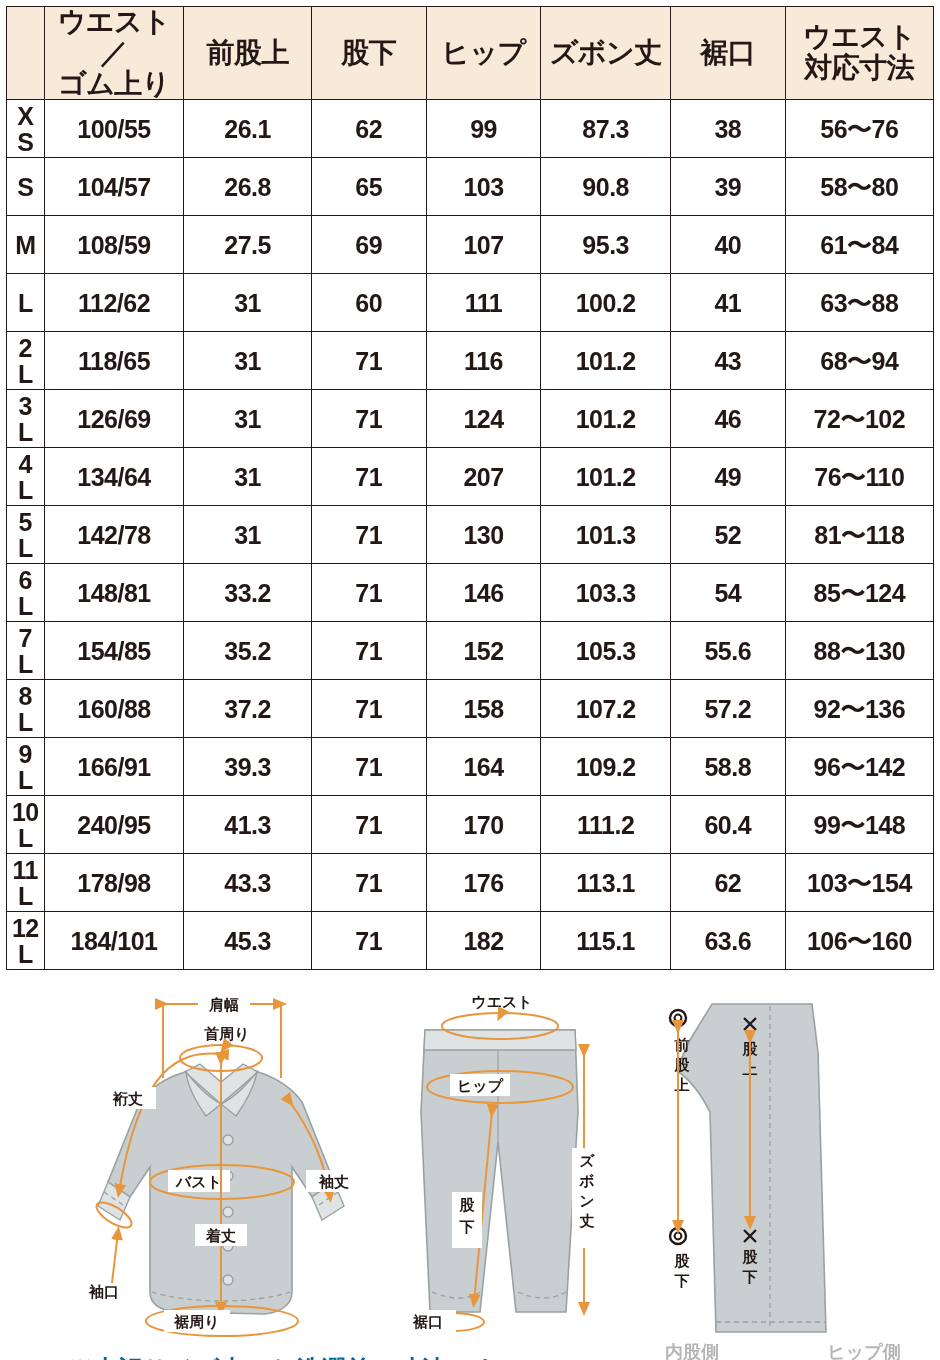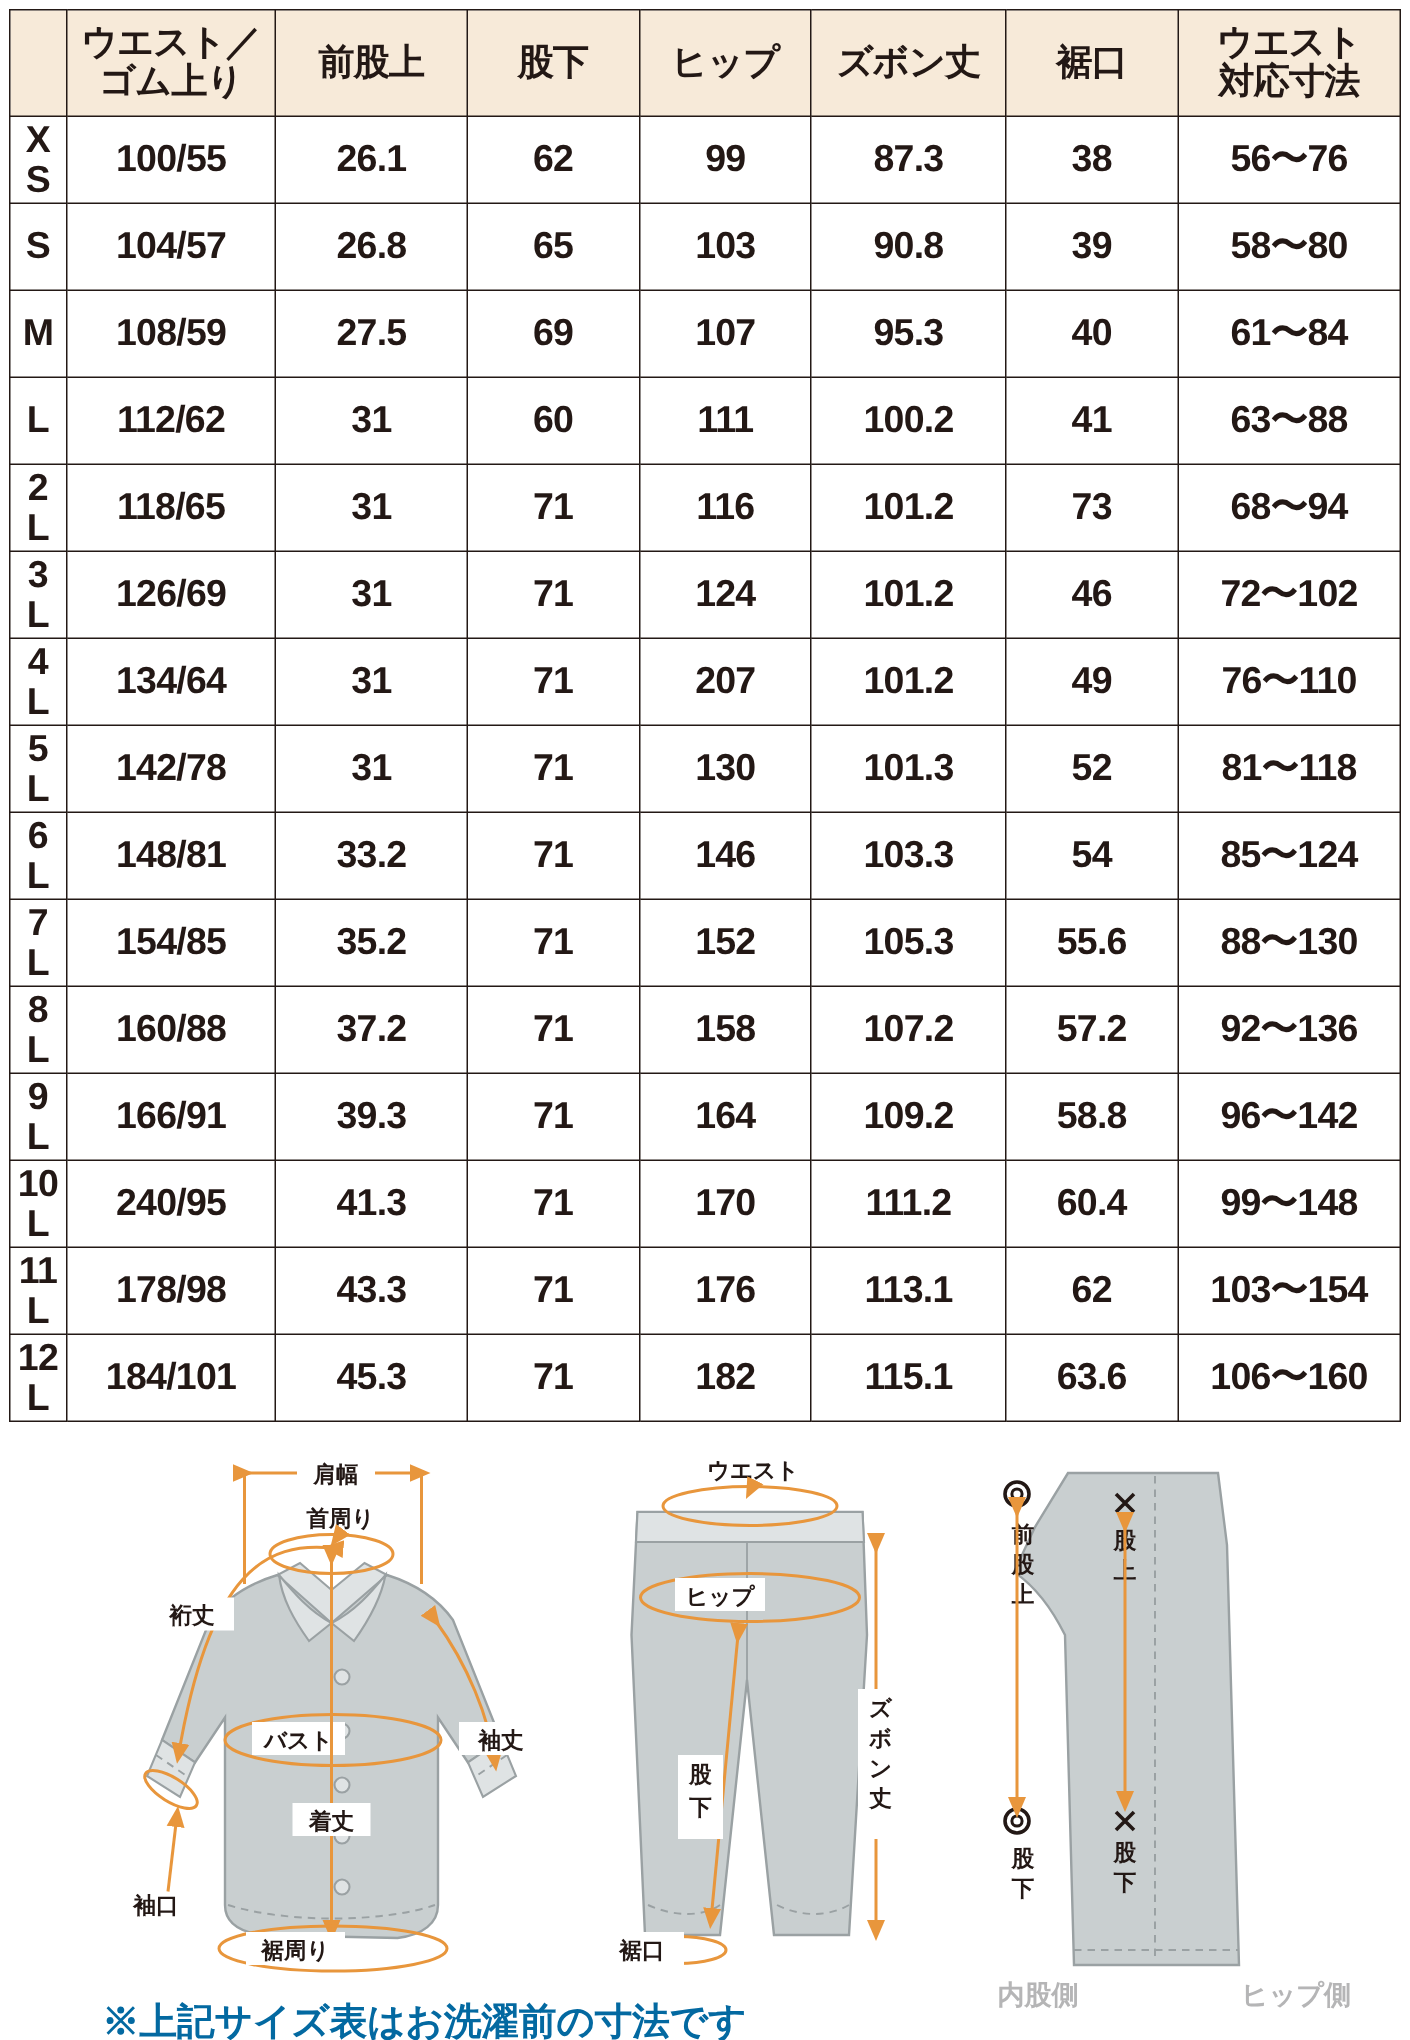--- a/index.html
+++ b/index.html
@@ -36,21 +36,21 @@
     font-size: 25px;
     font-weight: bold;
     color: #231815;
     padding: 0;
     height: 57px;
     line-height: 1.05;
     letter-spacing: -0.5px;
   }
   table.size-table thead th {
     background: #f7ead9;
-    font-size: 24px;
+    font-size: 28px;
     height: 70px;
     line-height: 1.1;
     margin-left: 28px;
   }
   table.size-table thead th.corner {
     background: #f7ead9;
   }
   col.c-size  { width: 36px; }
   col.c-waist { width: 134px; }
   col.c-rise  { width: 122px; }
@@ -161,21 +161,21 @@
         <tr>
           <td class="size-cell">
             <span>2</span>
             <span>L</span>
           </td>
           <td>118/65</td>
           <td>31</td>
           <td>71</td>
           <td>116</td>
           <td>101.2</td>
-          <td>73</td>
+          <td>43</td>
           <td>68〜94</td>
         </tr>
         <tr>
           <td class="size-cell">
             <span>3</span>
             <span>L</span>
           </td>
           <td>126/69</td>
           <td>31</td>
           <td>71</td>

